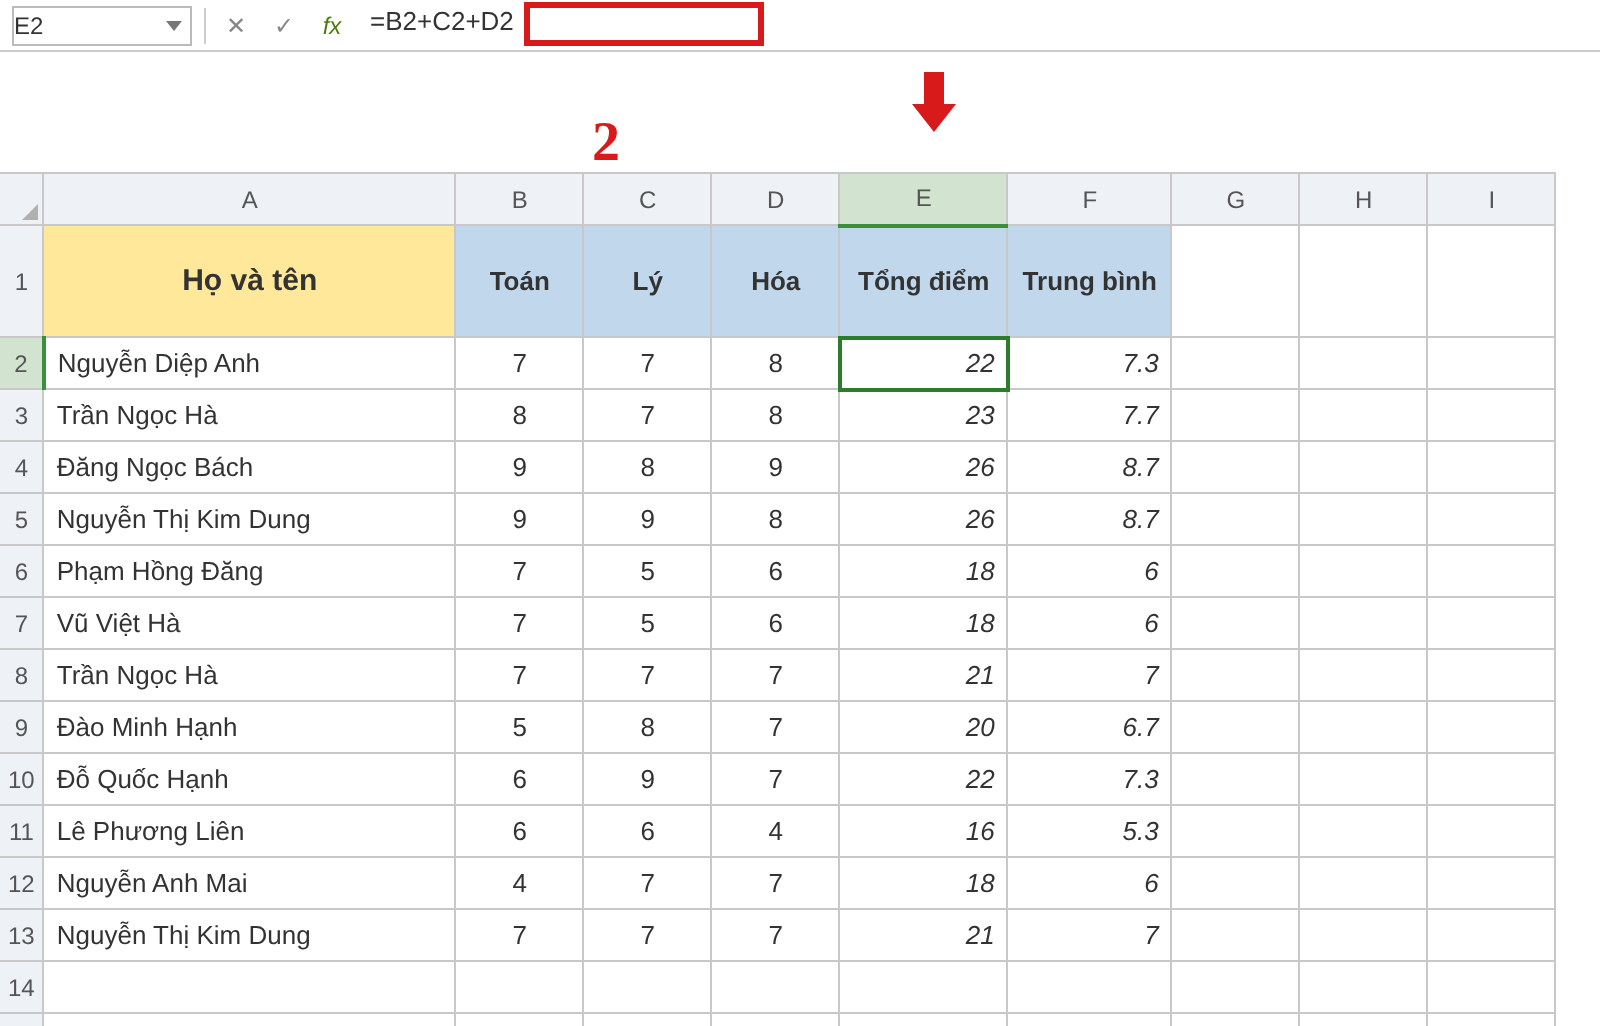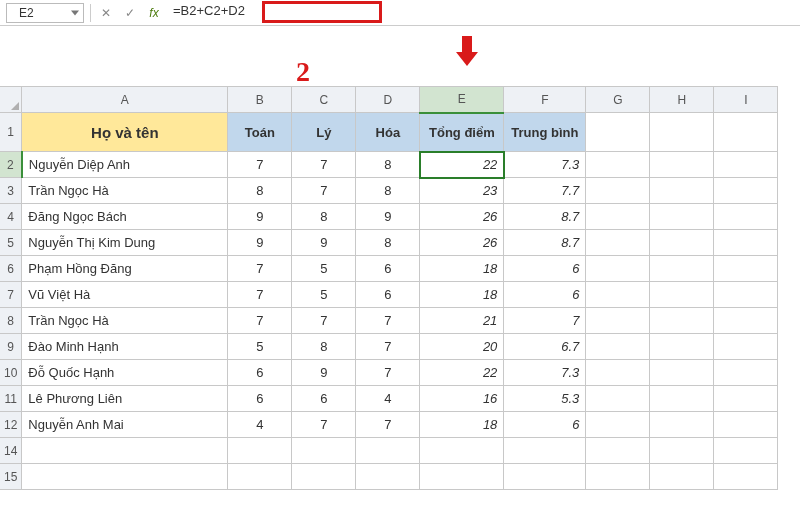--- a/index.html
+++ b/index.html
@@ -17,27 +17,27 @@
   .formula-bar {
     display: flex;
     align-items: center;
     height: 26px;
     border-bottom: 1px solid #ccc;
     background: #fff;
     padding: 2px 6px;
     gap: 6px;
   }
   .namebox {
-    width: 78px;
+    width: 90px;
     height: 20px;
     border: 1px solid #bbb;
     background: #fff;
     display: flex;
     align-items: center;
-    padding: 0 12px;
+    padding: 0 0;
     font-size: 12px;
     position: relative;
   }
   .namebox::after {
     content: "";
     position: absolute;
     right: 4px; top: 50%;
     width: 0; height: 0;
     border-left: 4px solid transparent;
     border-right: 4px solid transparent;
@@ -153,21 +153,21 @@
     position: absolute;
     right: 2px; bottom: 2px;
     width: 0; height: 0;
     border-left: 8px solid transparent;
     border-bottom: 8px solid #b0b0b0;
   }
   .hdr {
     background: #c1d7ec;
     font-weight: bold;
     color: #333;
-    height: 39px;
+    height: 56px;
   }
   .hdr.name {
     background: #ffe89a;
     font-size: 15px;
   }
   .name-cell { text-align: left; padding-left: 6px; }
   .tong-cell, .tb-cell { text-align: right; padding-right: 6px; font-style: italic; }
   .wA { width: 206px; }
   .wB { width: 64px; }
   .wC { width: 64px; }
@@ -356,20 +356,32 @@
     <td>4</td>
     <td>7</td>
     <td>7</td>
     <td class="tong-cell">18</td>
     <td class="tb-cell">6</td>
     <td></td>
           <td></td>
           <td></td>
   </tr>
   <tr>
+    <th class="rowhead">13</th>
+    <td class="name-cell">Nguyễn Thị Kim Dung</td>
+    <td>7</td>
+    <td>7</td>
+    <td>7</td>
+    <td class="tong-cell">21</td>
+    <td class="tb-cell">7</td>
+    <td></td>
+          <td></td>
+          <td></td>
+  </tr>
+  <tr>
     <th class="rowhead">14</th>
     <td class="name-cell"></td>
     <td></td>
           <td></td>
           <td></td>
     <td class="tong-cell"></td>
           <td class="tb-cell"></td>
     <td></td>
           <td></td>
           <td></td>

